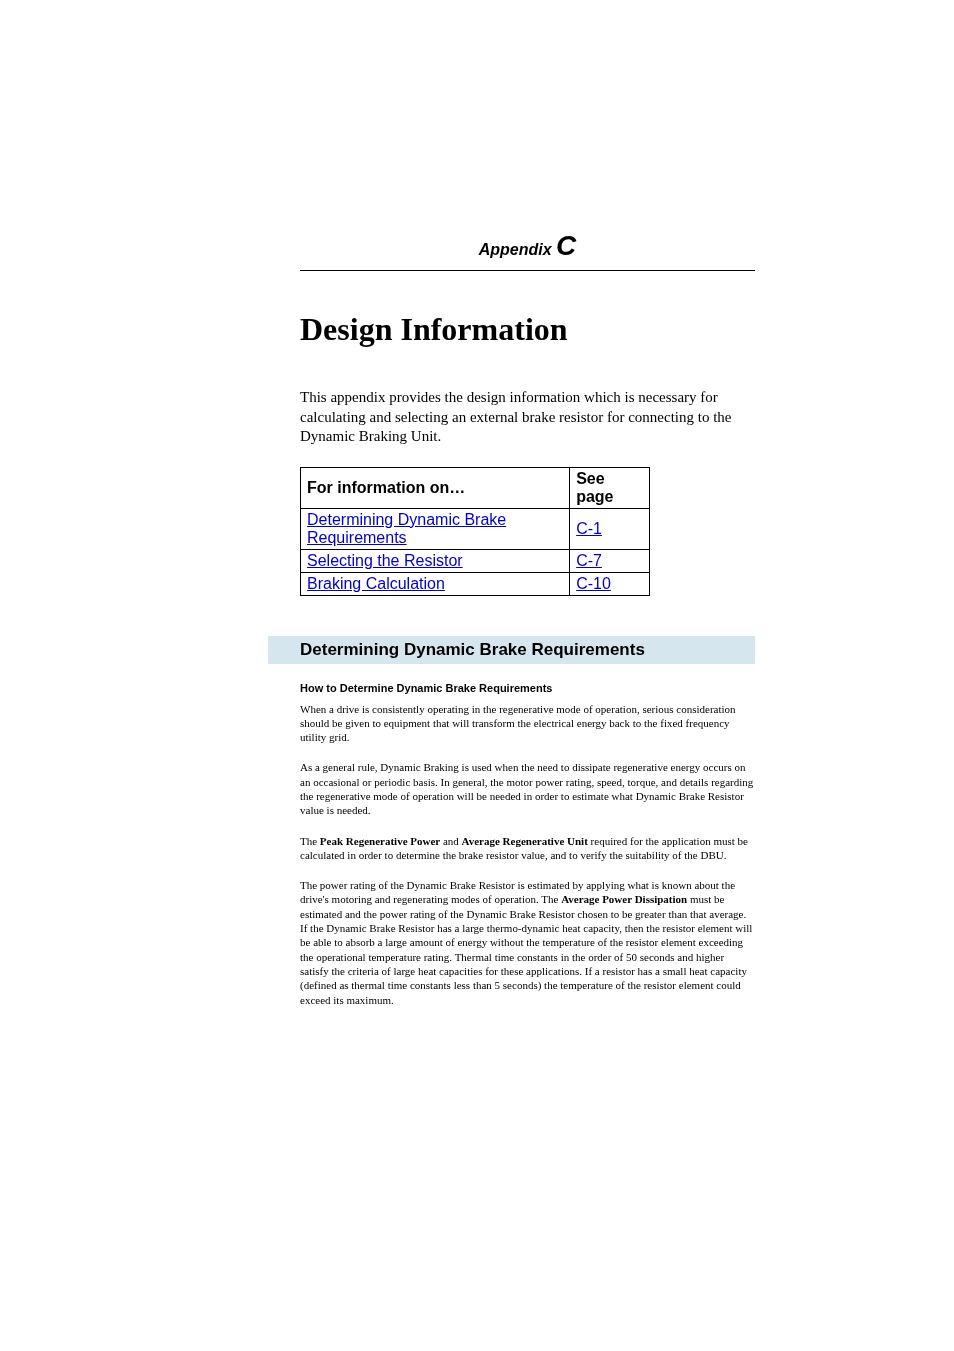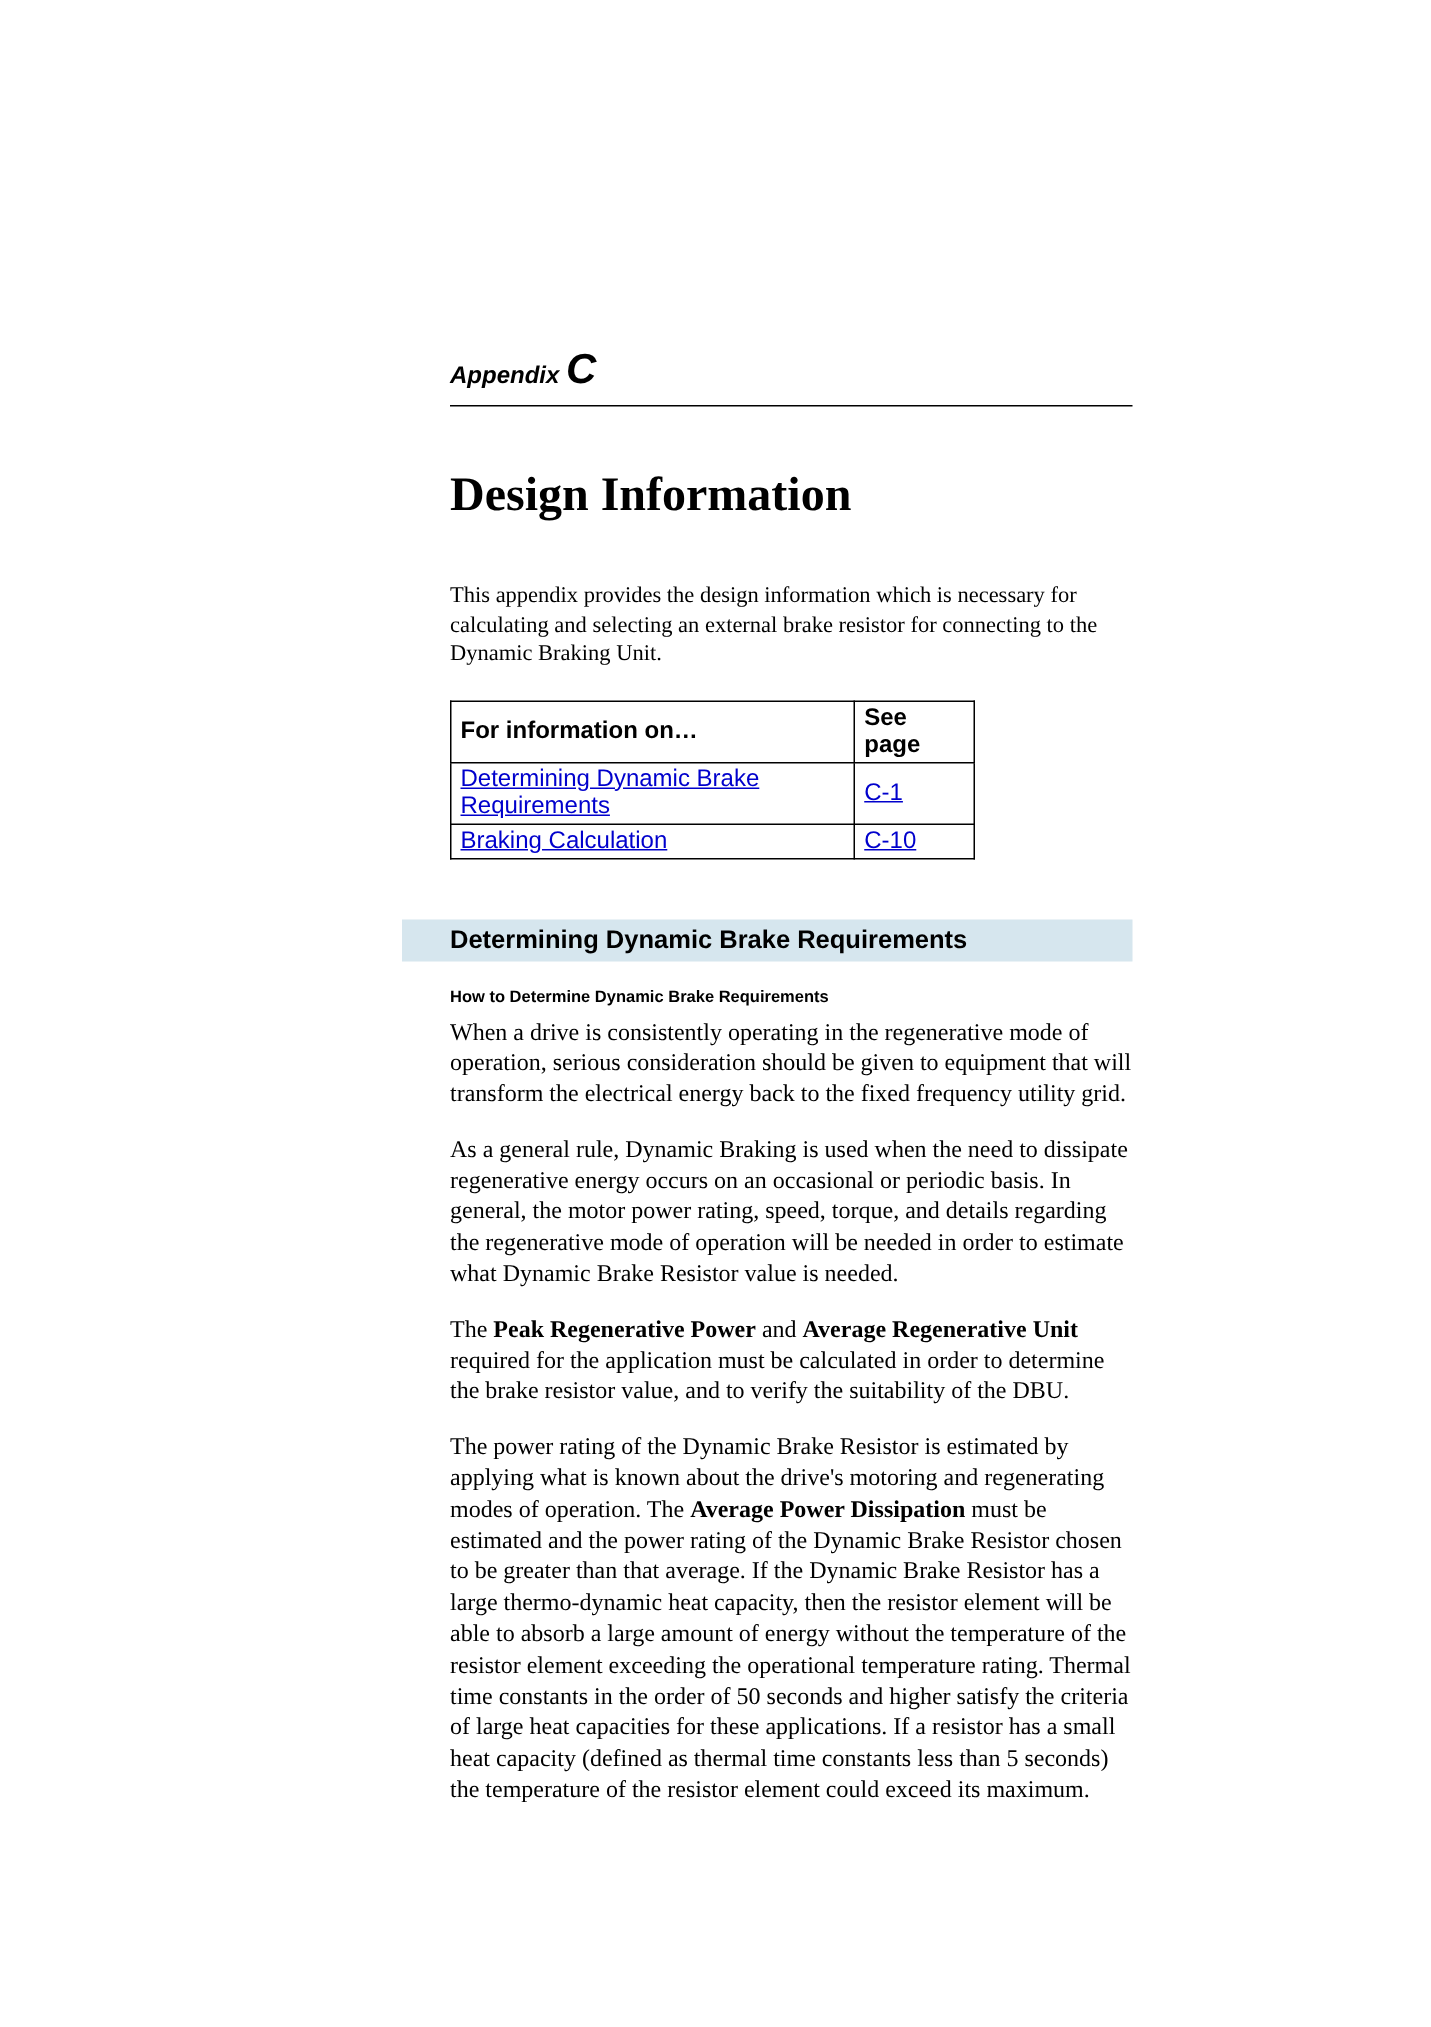--- a/index.html
+++ b/index.html
@@ -11,21 +11,21 @@
     position: relative;
     color: #000;
   }
   .content {
     position: absolute;
     left: 300px;
     top: 230px;
     width: 455px;
   }
   .appendix-label {
-    text-align: left;
+    text-align: center;
     font-style: italic;
     font-family: Arial, Helvetica, sans-serif;
     font-weight: bold;
     font-size: 16px;
     margin-bottom: 8px;
   }
   .appendix-label .big-letter {
     font-size: 28px;
     font-style: italic;
     font-weight: bold;
@@ -85,21 +85,21 @@
     font-size: 17px;
     width: 487px;
   }
   .sub-heading {
     font-family: Arial, Helvetica, sans-serif;
     font-weight: bold;
     font-size: 11px;
     margin-bottom: 8px;
   }
   p.body {
-    font-size: 16px;
+    font-size: 11px;
     line-height: 1.3;
     margin-bottom: 16px;
   }
   .bold { font-weight: bold; }
 </style>
 </head>
 <body>
 
 <div class="content">
 
@@ -119,20 +119,24 @@
         <th class="col-info">For information on…</th>
         <th class="col-page">See page</th>
       </tr>
     </thead>
     <tbody>
       <tr>
         <td class="link-cell"><a href="#">Determining Dynamic Brake Requirements</a></td>
         <td class="page-cell"><a href="#">C-1</a></td>
       </tr>
       <tr>
+        <td class="link-cell"><a href="#">Selecting the Resistor</a></td>
+        <td class="page-cell"><a href="#">C-7</a></td>
+      </tr>
+      <tr>
         <td class="link-cell"><a href="#">Braking Calculation</a></td>
         <td class="page-cell"><a href="#">C-10</a></td>
       </tr>
     </tbody>
   </table>
 
   <div class="section-heading-wrap">
     <div class="section-heading">Determining Dynamic Brake Requirements</div>
   </div>
 

